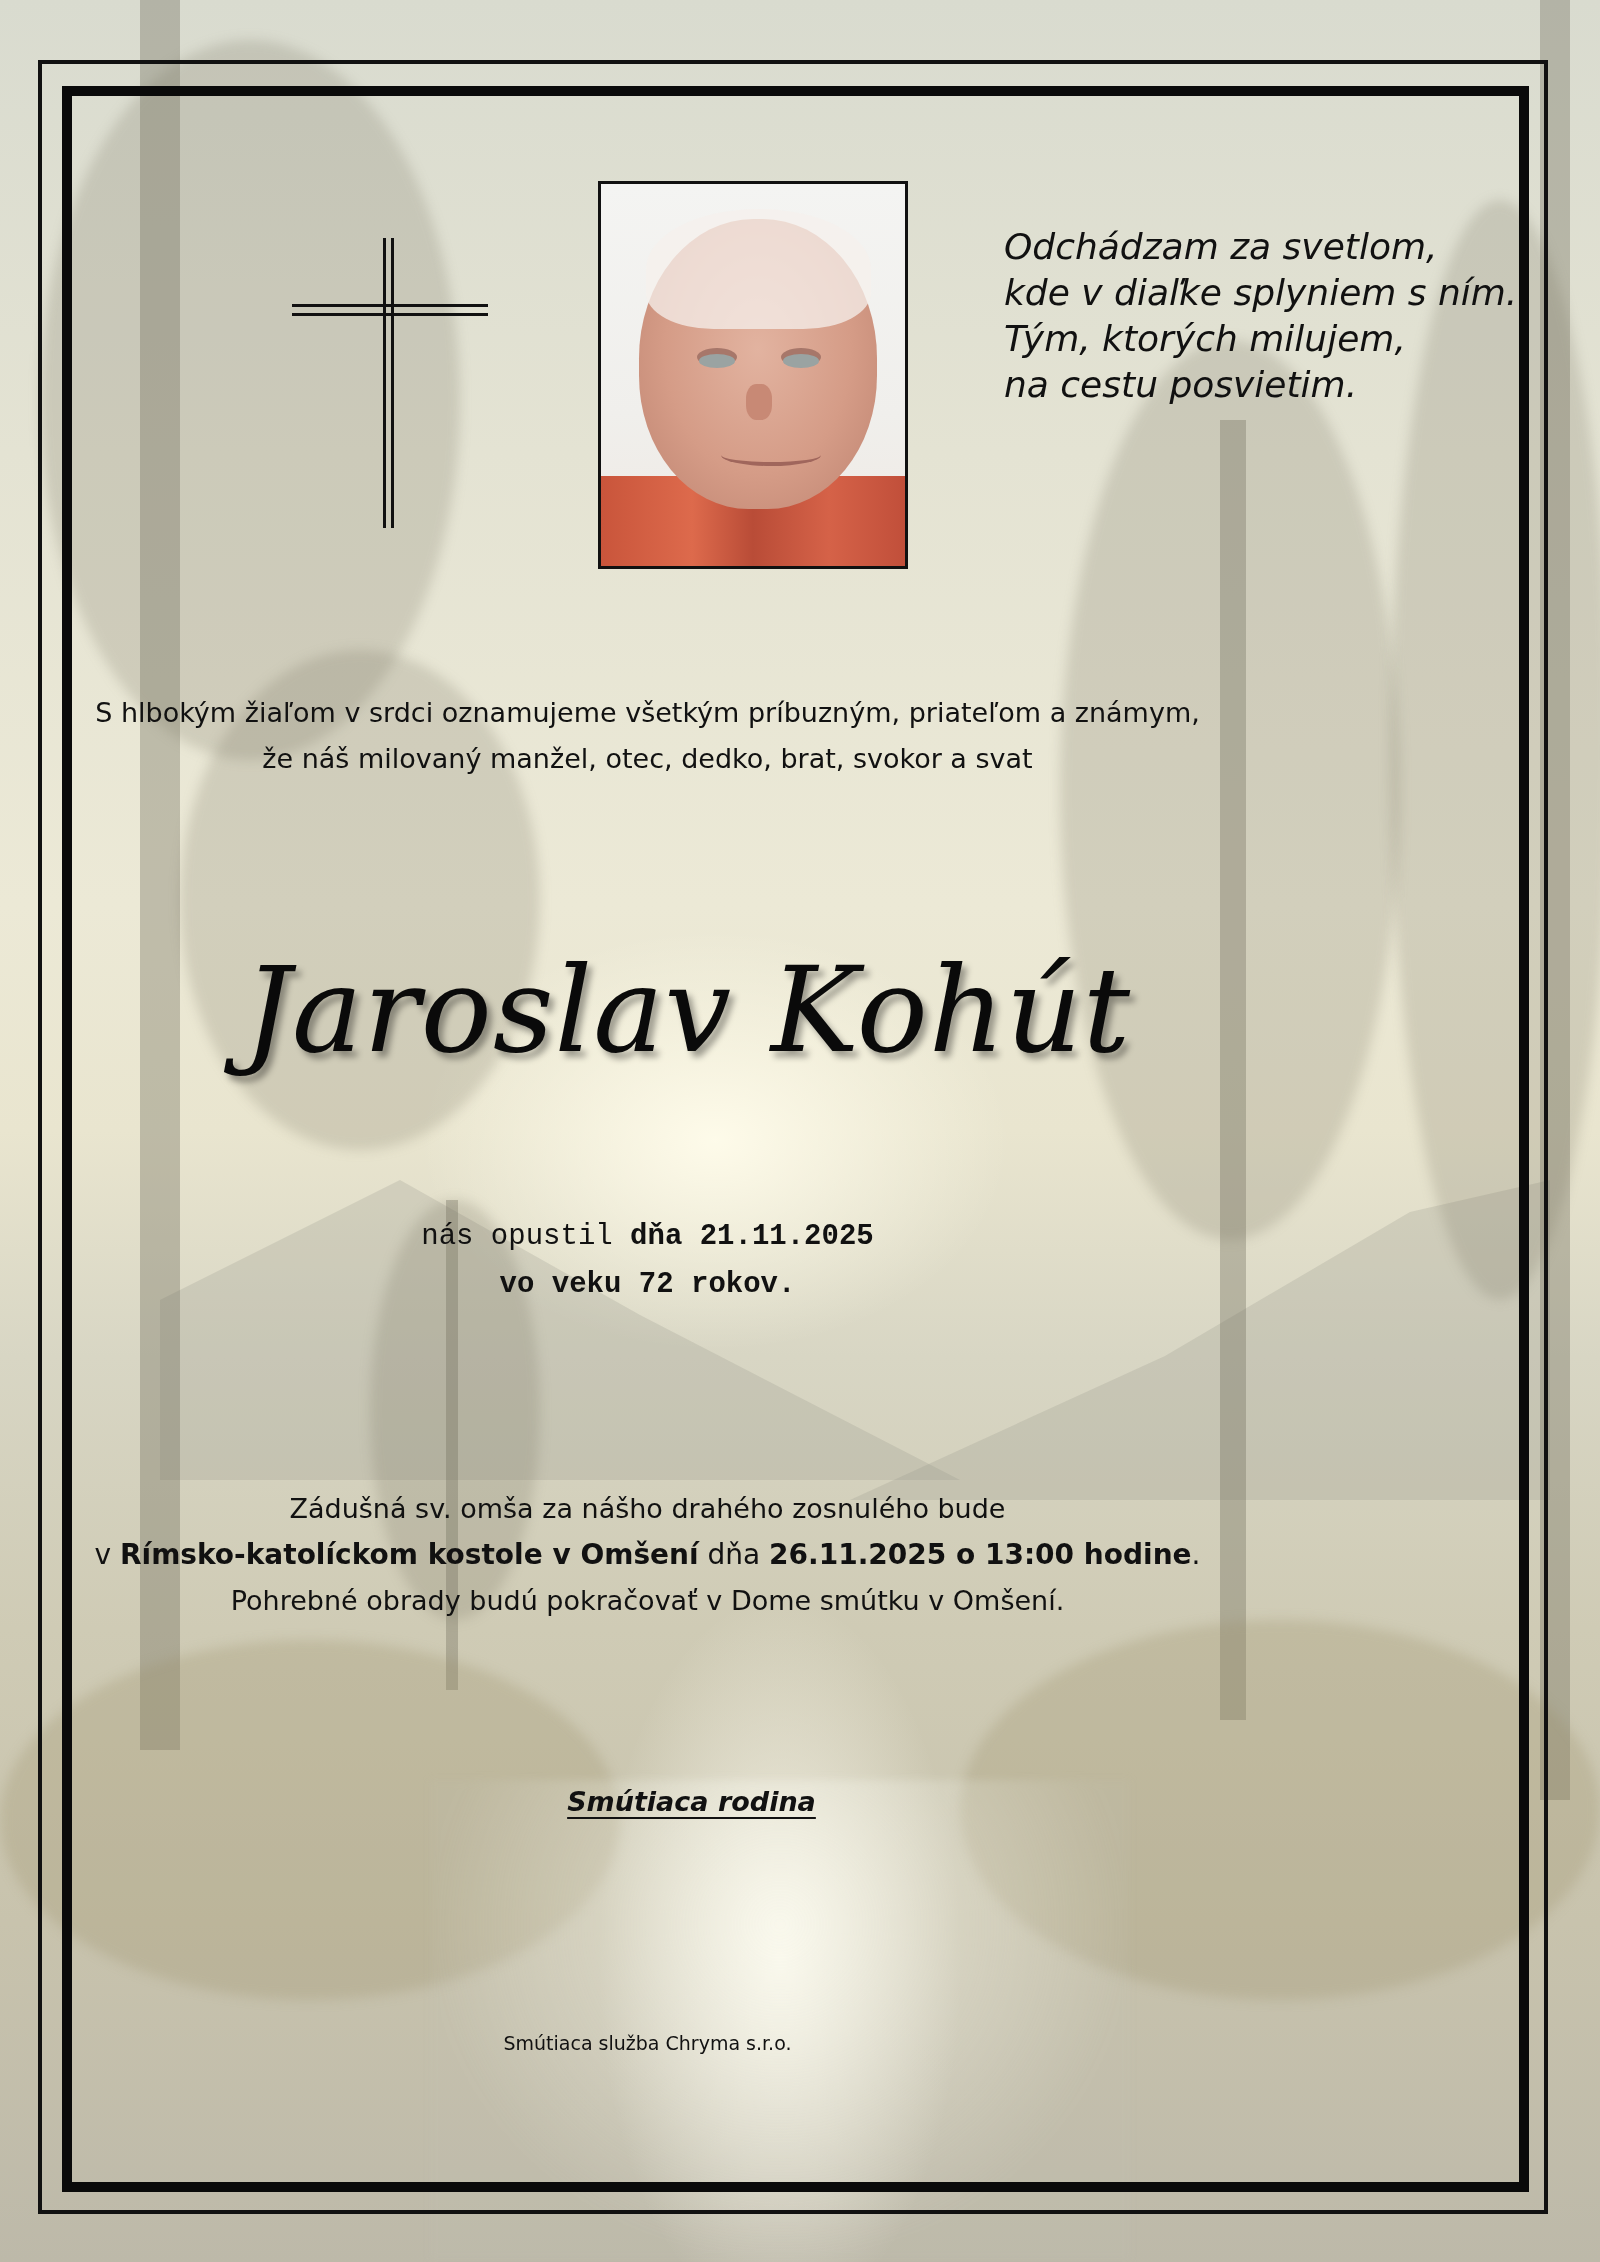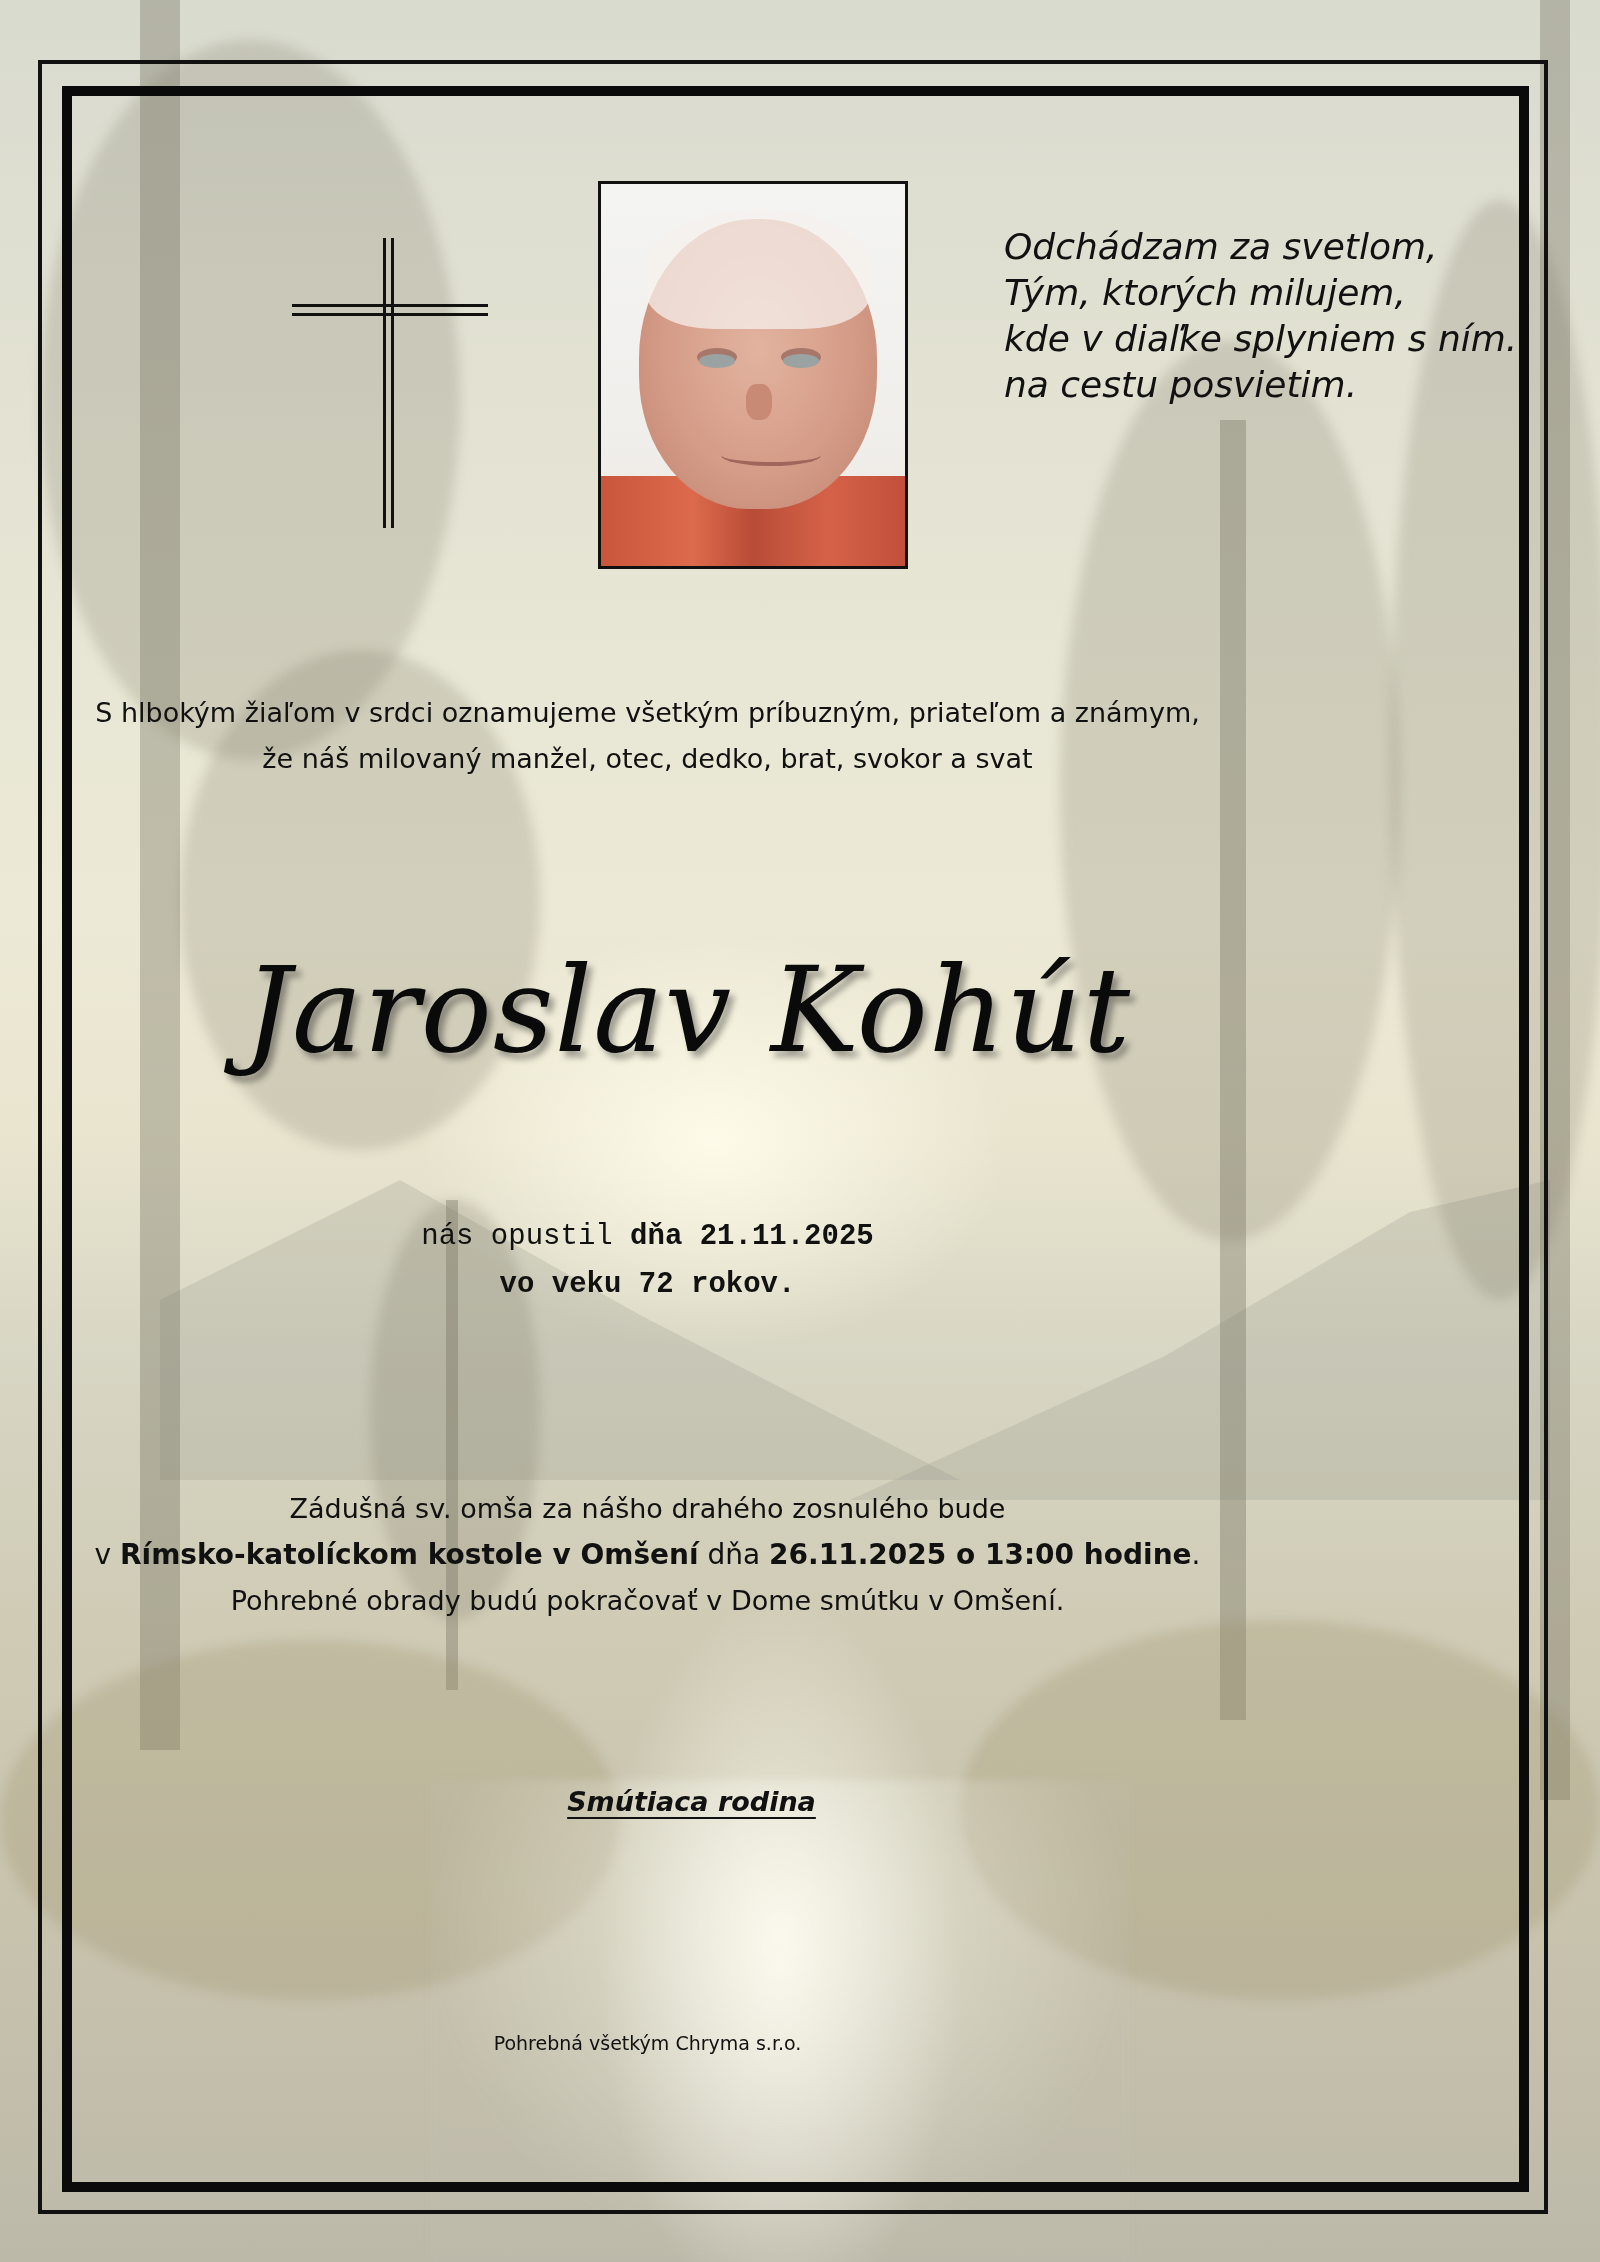--- a/index.html
+++ b/index.html
@@ -99,22 +99,22 @@
   <div class="head"></div>
   <div class="hair"></div>
   <div class="eye" style="left:98px;"></div>
   <div class="eye" style="left:182px;"></div>
   <div class="nose"></div>
   <div class="mouth"></div>
 </div>
 
 <div class="poem">
   <div>Odchádzam za svetlom,</div>
+  <div>kde v diaľke splyniem s ním.</div>
   <div>Tým, ktorých milujem,</div>
-  <div>kde v diaľke splyniem s ním.</div>
   <div>na cestu posvietim.</div>
 </div>
 
 <div class="center announce">
   <div>S hlbokým žiaľom v srdci oznamujeme všetkým príbuzným, priateľom a známym,</div>
   <div>že náš milovaný manžel, otec, dedko, brat, svokor a svat</div>
 </div>
 
 <div class="center name">Jaroslav Kohút</div>
 
@@ -124,13 +124,13 @@
 </div>
 
 <div class="center service">
   <div>Zádušná sv. omša za nášho drahého zosnulého bude</div>
   <div class="l2"><span>v </span><b>Rímsko-katolíckom kostole v Omšení</b><span> dňa </span><b>26.11.2025 o 13:00 hodine</b><span>.</span></div>
   <div>Pohrebné obrady budú pokračovať v Dome smútku v Omšení.</div>
 </div>
 
 <div class="center family">Smútiaca rodina</div>
 
-<div class="center company">Pohrebná všetkým Chryma s.r.o.</div>
+<div class="center company">Smútiaca služba Chryma s.r.o.</div>
 
 </body></html>

